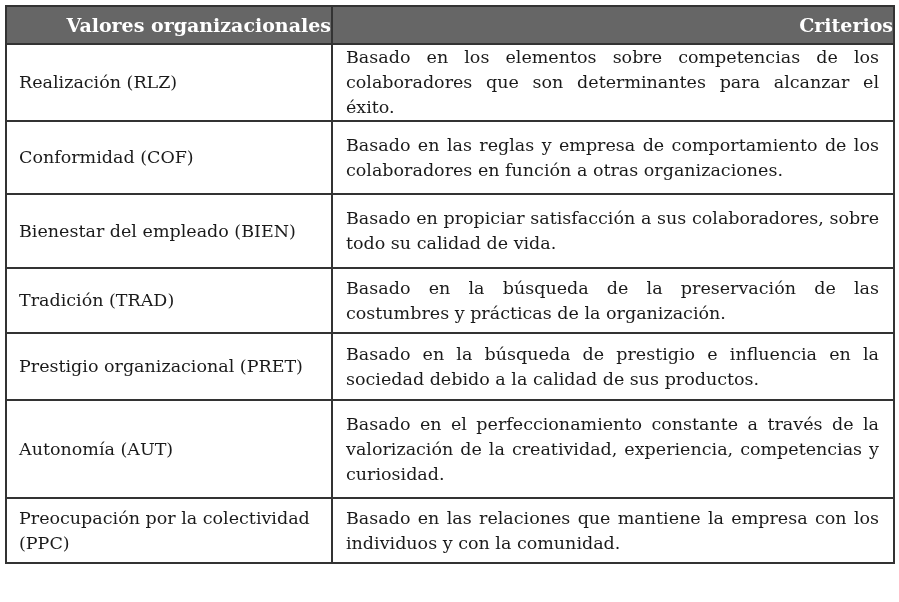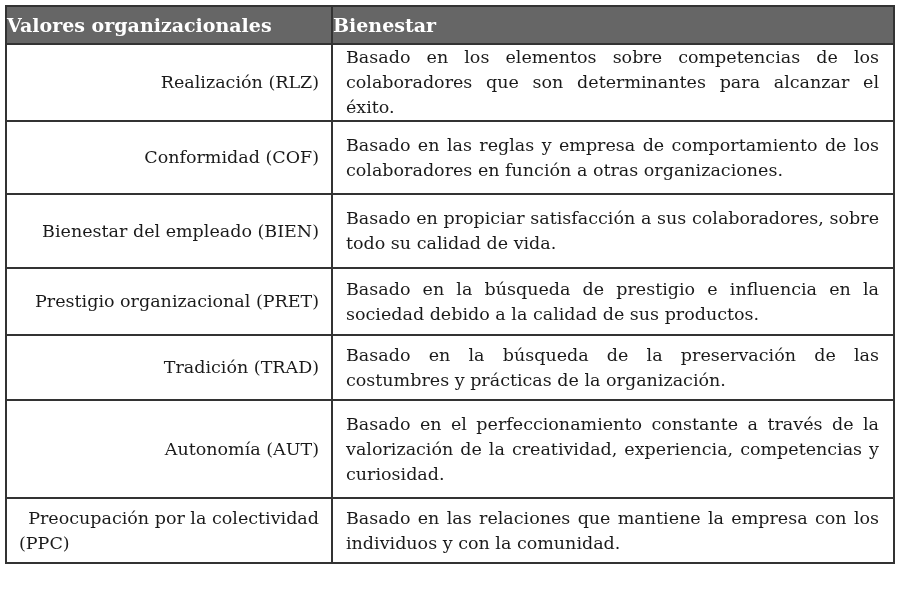--- a/index.html
+++ b/index.html
@@ -7,65 +7,65 @@
   .tbl {
     position:absolute; left:5px; top:5px; width:888px;
     border-collapse:collapse; table-layout:fixed;
     font-family:"DejaVu Serif", "Liberation Serif", serif;
     color:#1a1a1a;
   }
   .tbl col.c1 { width:326px; }
   .tbl col.c2 { width:562px; }
   .tbl th {
     background:#666666; color:#ffffff; font-weight:bold;
-    font-size:19px; height:36px; padding:0; text-align:left;
+    font-size:19px; height:36px; padding:0; text-align:right;
     border:2px solid #333333;
   }
   .tbl td {
     border:2px solid #333333; font-size:17.5px; line-height:25px;
     vertical-align:middle; padding:0 12px;margin-left:20px;
   }
-  .tbl td.name { text-align:right; }
+  .tbl td.name { text-align:left; }
   .tbl td.crit { text-align:justify; padding-left:13px; padding-right:14px; }
   .just { text-align:justify; text-align-last:left; }
 </style>
 </head>
 <body>
 
 <table class="tbl">
   <colgroup>
       <col class="c1">
       <col class="c2">
     </colgroup>
   <thead>
     <tr>
       <th>Valores organizacionales</th>
-      <th>Bienestar</th>
+      <th>Criterios</th>
     </tr>
   </thead>
   <tbody id="tbody">
       <tr style="height: 66px;">
         <td class="name">Realización (RLZ)</td>
         <td class="crit just">Basado en los elementos sobre competencias de los colaboradores que son determinantes para alcanzar el éxito.</td>
       </tr>
       <tr style="height: 73px;">
         <td class="name">Conformidad (COF)</td>
         <td class="crit just">Basado en las reglas y empresa de comportamiento de los colaboradores en función a otras organizaciones.</td>
       </tr>
       <tr style="height: 74px;">
         <td class="name">Bienestar del empleado (BIEN)</td>
         <td class="crit just">Basado en propiciar satisfacción a sus colaboradores, sobre todo su calidad de vida.</td>
       </tr>
+      <tr style="height: 65px;">
+        <td class="name">Tradición (TRAD)</td>
+        <td class="crit just">Basado en la búsqueda de la preservación de las costumbres y prácticas de la organización.</td>
+      </tr>
       <tr style="height: 67px;">
         <td class="name">Prestigio organizacional (PRET)</td>
         <td class="crit just">Basado en la búsqueda de prestigio e influencia en la sociedad debido a la calidad de sus productos.</td>
-      </tr>
-      <tr style="height: 65px;">
-        <td class="name">Tradición (TRAD)</td>
-        <td class="crit just">Basado en la búsqueda de la preservación de las costumbres y prácticas de la organización.</td>
       </tr>
       <tr style="height: 98px;">
         <td class="name">Autonomía (AUT)</td>
         <td class="crit just">Basado en el perfeccionamiento constante a través de la valorización de la creatividad, experiencia, competencias y curiosidad.</td>
       </tr>
       <tr style="height: 65px;">
         <td class="name just">Preocupación por la colectividad (PPC)</td>
         <td class="crit just">Basado en las relaciones que mantiene la empresa con los individuos y con la comunidad.</td>
       </tr>
     </tbody>

